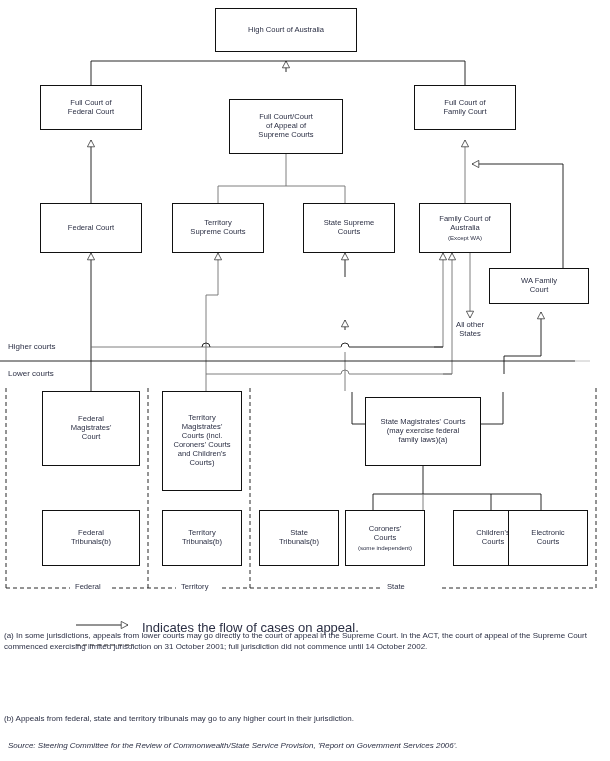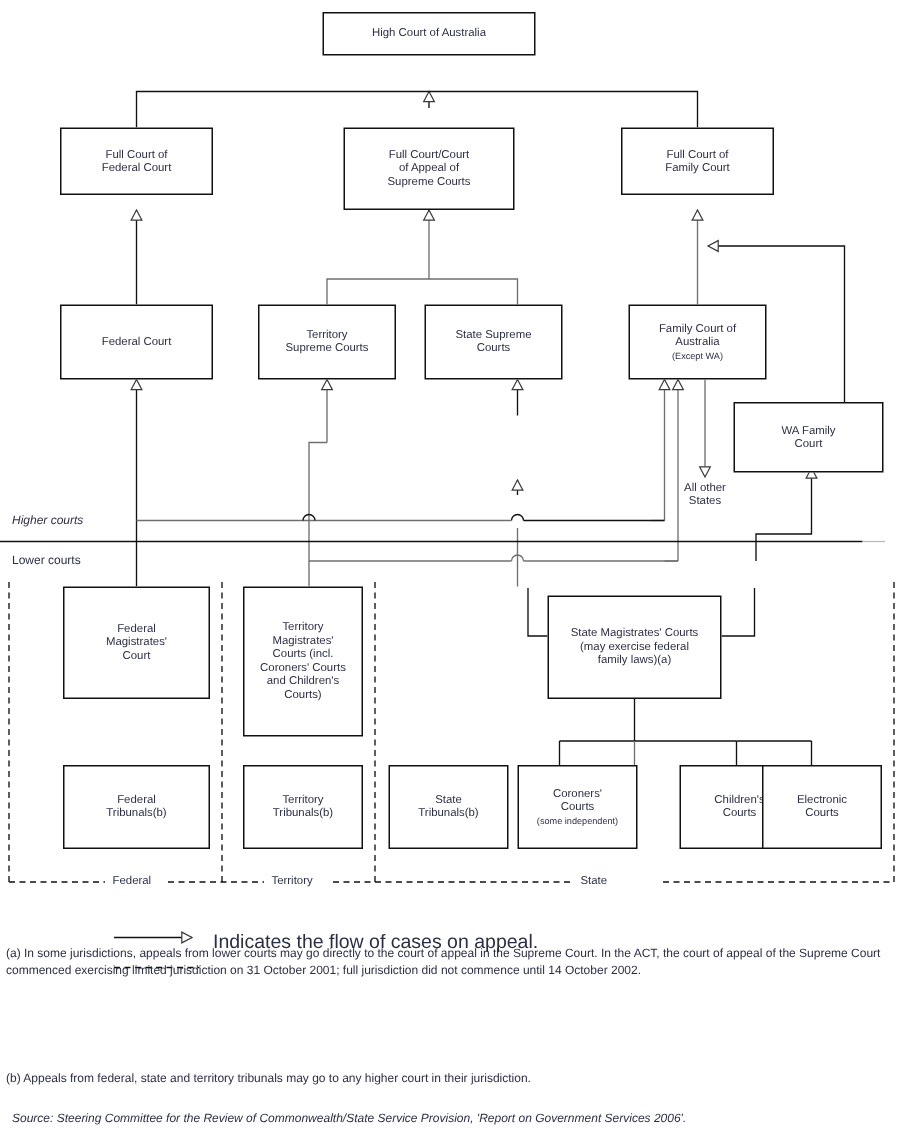--- a/index.html
+++ b/index.html
@@ -139,55 +139,55 @@
       <path d="M222,588 L382,588"></path>
       <path d="M442,588 L596,588"></path>
     </g>
 
     <g fill="none">
       <path d="M76,625 L128,625" stroke="#111111" stroke-width="0.9" marker-end="url(#ahl)"></path>
       <path d="M76,645 L133,645" stroke="#111111" stroke-width="0.9" stroke-dasharray="4,3"></path>
     </g>
   </svg>
 
-  <div class="node" style="left:215px;top:8px;width:142px;height:29px;">
+  <div class="node" style="left:215px;top:8px;width:142px;height:44px;">
     <span class="t">High Court of Australia</span>
   </div>
 
   <div class="node" style="left:40px;top:85px;width:102px;height:45px;">
     <span class="t">Full Court of<br>Federal Court</span>
   </div>
 
-  <div class="node" style="left:229px;top:85px;width:114px;height:55px;">
+  <div class="node" style="left:229px;top:99px;width:114px;height:55px;">
     <span class="t">Full Court/Court<br>of Appeal of<br>Supreme Courts</span>
   </div>
 
   <div class="node" style="left:414px;top:85px;width:102px;height:45px;">
     <span class="t">Full Court of<br>Family Court</span>
   </div>
 
   <div class="node" style="left:40px;top:203px;width:102px;height:50px;">
     <span class="t">Federal Court</span>
   </div>
 
   <div class="node" style="left:172px;top:203px;width:92px;height:50px;">
     <span class="t">Territory<br>Supreme Courts</span>
   </div>
 
-  <div class="node" style="left:283px;top:203px;width:92px;height:50px;justify-content:center;">
+  <div class="node" style="left:303px;top:203px;width:92px;height:50px;justify-content:center;">
     <span class="t">State Supreme<br>Courts</span>
   </div>
 
   <div class="node" style="left:419px;top:203px;width:92px;height:50px;">
     <span class="t">Family Court of<br>Australia</span>
     <span class="sub">(Except WA)</span>
   </div>
 
 
-  <div class="node" style="left:489px;top:268px;width:100px;height:47px;">
+  <div class="node" style="left:489px;top:268px;width:100px;height:36px;">
     <span class="t">WA Family<br>Court</span>
   </div>
 
   <div class="node" style="left:42px;top:391px;width:98px;height:75px;">
     <span class="t">Federal<br>Magistrates'<br>Court</span>
   </div>
 
   <div class="node" style="left:162px;top:391px;width:80px;height:100px;">
     <span class="t">Territory<br>Magistrates'<br>Courts (incl.<br>Coroners' Courts<br>and Children's<br>Courts)</span>
   </div>
@@ -214,21 +214,21 @@
   </div>
 
   <div class="node" style="left:431px;top:510px;width:80px;height:56px;margin-left:22px;">
     <span class="t">Children's<br>Courts</span>
   </div>
 
   <div class="node" style="left:508px;top:510px;width:80px;height:56px;">
     <span class="t">Electronic<br>Courts</span>
   </div>
 
-  <div class="axis-label" style="left:8px;top:342px;font-style:italic;">Higher courts</div>
+  <div class="axis-label" style="left:8px;top:342px;">Higher courts</div>
 
   <div class="axis-label" style="left:8px;top:369px;text-align:center;">Lower courts</div>
 
   <div class="float-label" style="left:441px;top:320px;width:58px;">All other<br>States</div>
 
   <div class="zone-label" style="left:70px;top:582px;">Federal</div>
   <div class="zone-label" style="left:176px;top:582px;">Territory</div>
   <div class="zone-label" style="left:382px;top:582px;">State</div>
 
   <div class="legend-text" style="left:142px;top:620px;">Indicates the flow of cases on appeal.</div>

